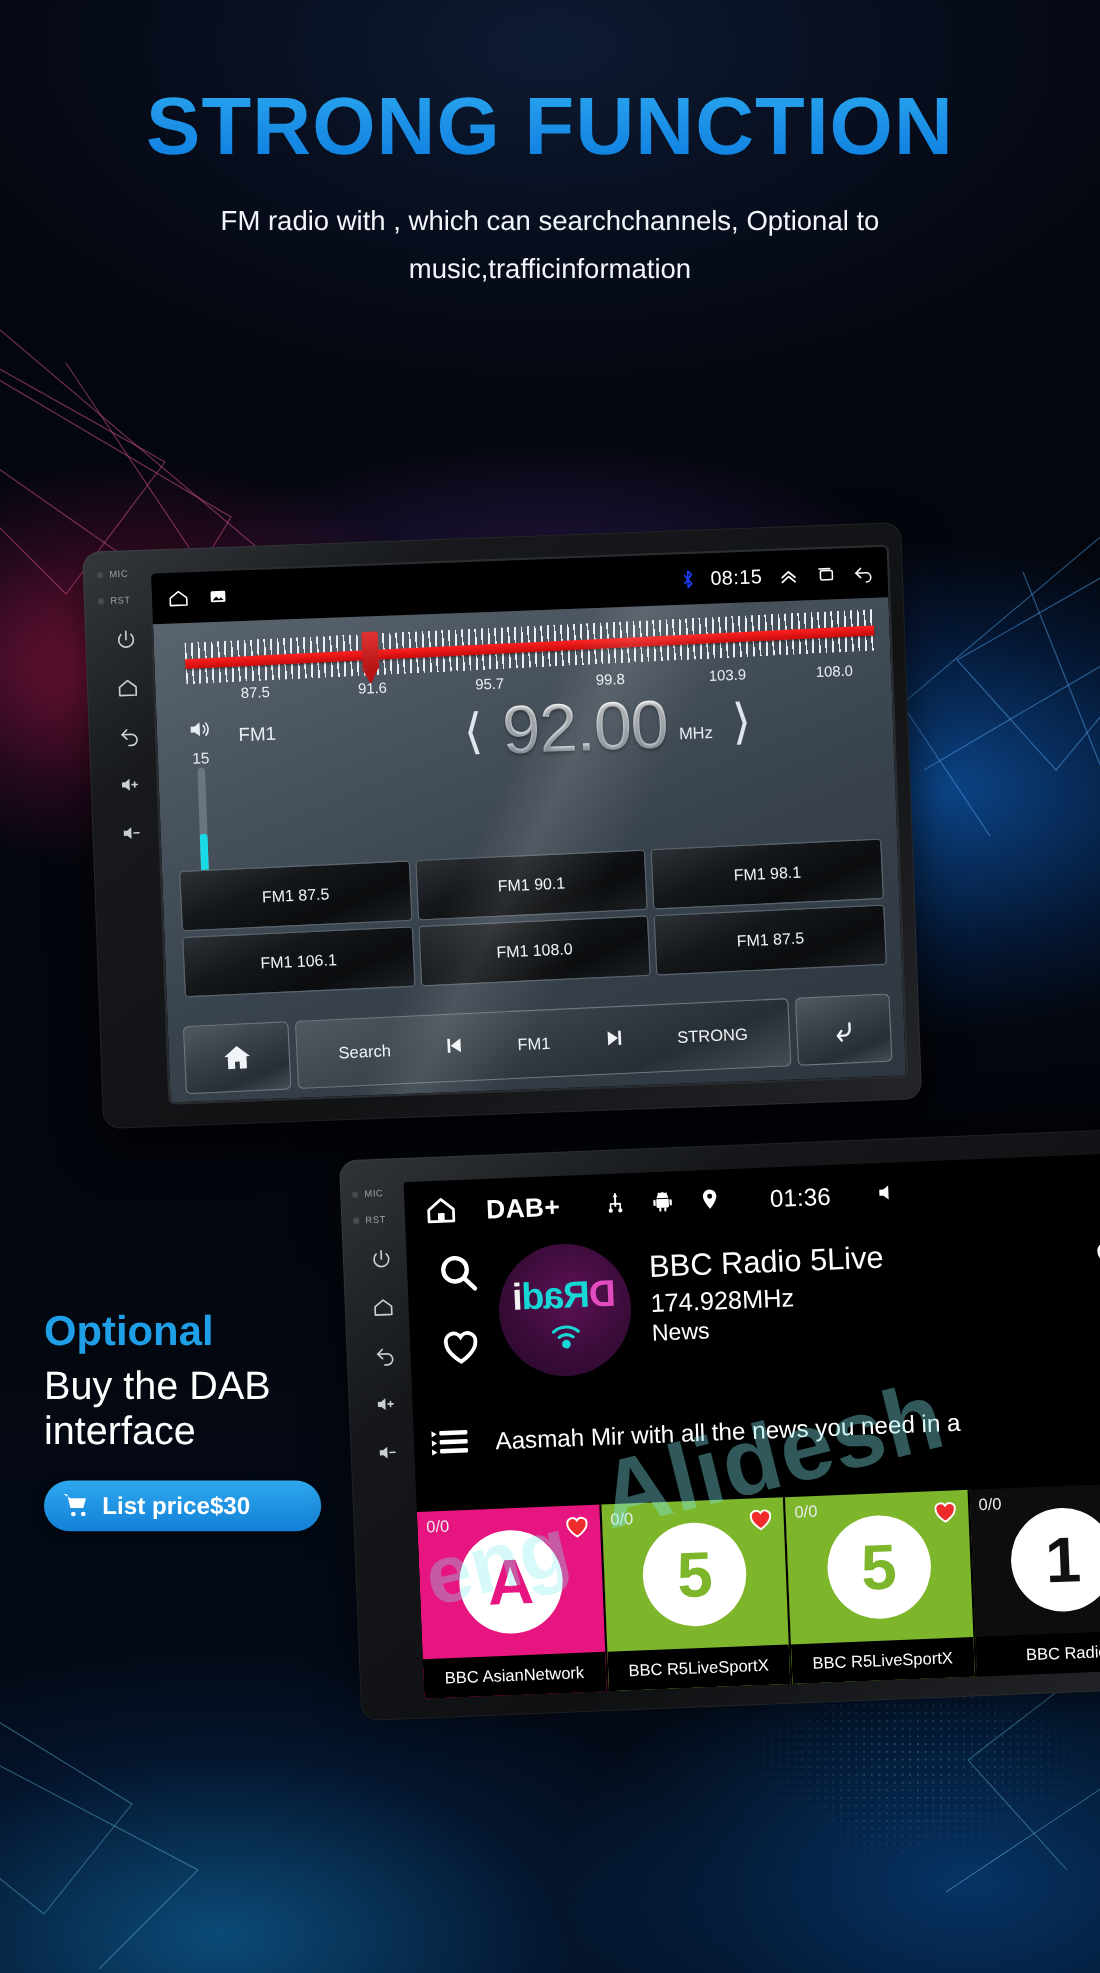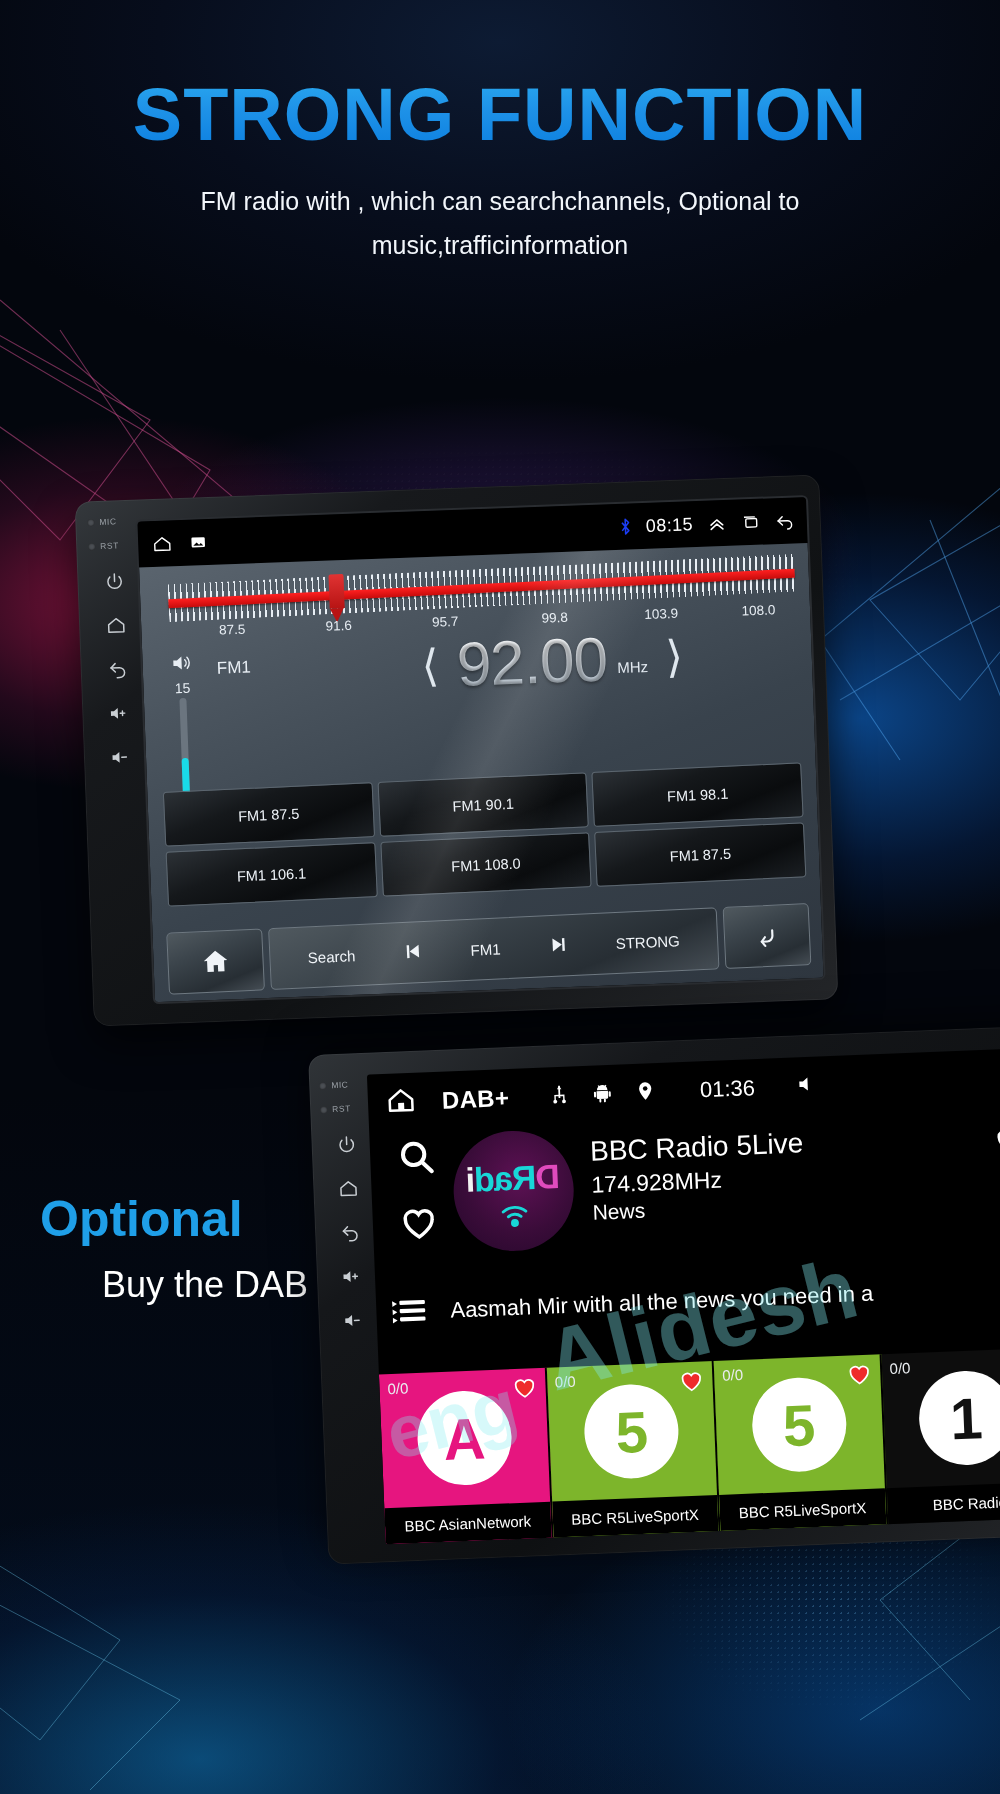--- a/index.html
+++ b/index.html
@@ -241,22 +241,22 @@
   
   .watermark { position:absolute; left:540px; top:1250px; width:520px;
                font-size:86px; font-weight:700; color:rgba(130,235,240,.38);
                transform:rotate(-14deg); pointer-events:none; letter-spacing:1px; }
   .watermark2 { position:absolute; left:380px; top:1330px; width:520px;
                font-size:74px; font-weight:700; color:rgba(130,235,240,.32);
                transform:rotate(-14deg); pointer-events:none; }
 
   
   .optional { position:absolute; left:40px; top:1190px; width:330px; }
-  .opt-title { font-size:50px; font-weight:700; color:#1f9fe8; margin-bottom:16px; }
-  .opt-line { font-size:36px; color:#ffffff; line-height:1.15;text-align:center; }
+  .opt-title { font-size:38px; font-weight:700; color:#1f9fe8; margin-bottom:6px; }
+  .opt-line { font-size:36px; color:#ffffff; line-height:1.15; }
   .price-btn {
     margin-top:24px; width:252px; height:46px; border-radius:23px;
     background:linear-gradient(to bottom,#2fa8ef,#1280d6);
     display:flex; align-items:center; gap:10px; padding:0 16px;
     color:#fff; font-size:22px; font-weight:700;
     box-shadow:0 3px 10px rgba(0,0,0,.45);
   }
   .price-btn svg { width:27px; height:27px; flex:none; }
 </style>
 </head>
@@ -467,20 +467,29 @@
       </div>
 
       <div class="glare"></div>
     </div>
   </div>
 </div>
 
 <div class="optional">
   <div class="opt-title">Optional</div>
   <div class="opt-line">Buy the DAB</div>
+  <div class="opt-line">interface</div>
+  <div class="price-btn">
+    <svg viewBox="0 0 24 24" fill="currentColor">
+        <path d="M1.5 3h3l2.6 11.2h10.4l2.2-8H7.2"></path>
+        <circle cx="9.5" cy="19" r="1.9"></circle>
+        <circle cx="17.5" cy="19" r="1.9"></circle>
+      </svg>
+    <span>List price$30</span>
+  </div>
 </div>
 
 <div class="unit2">
   <div class="u2-shell"></div>
 
   <div class="u2-sidebar">
     <div class="side-dot-row">
       <span class="side-dot"></span>
       <span class="side-lbl">MIC</span>
     </div>

